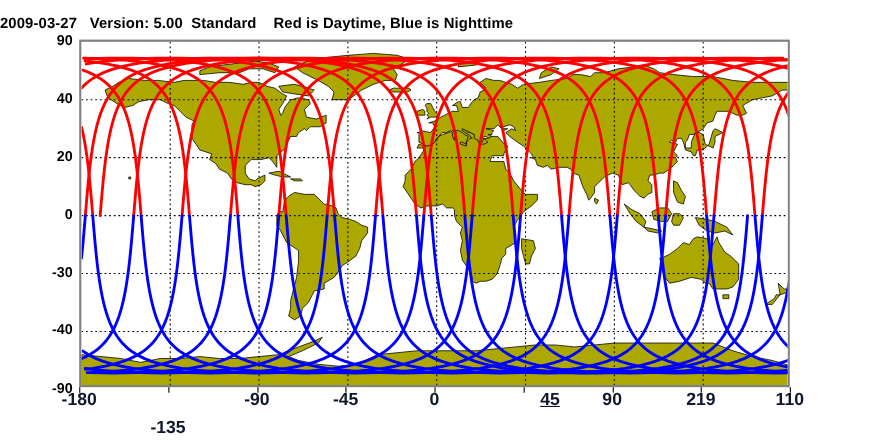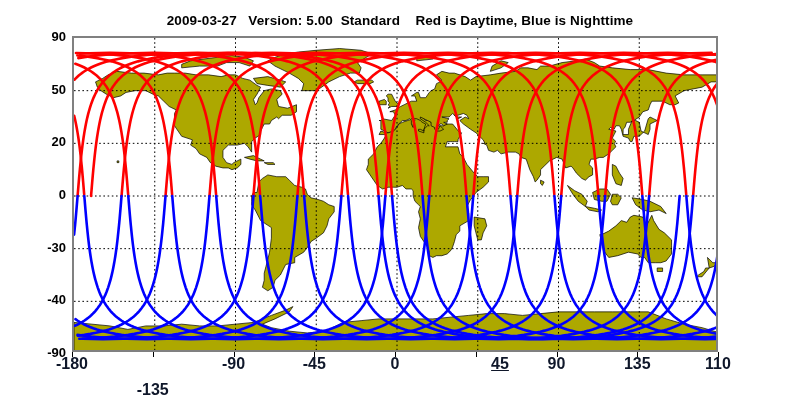--- a/index.html
+++ b/index.html
@@ -19,21 +19,20 @@
     left: 0; top: 0;
     width: 800px;
     height: 400px;
     background: #ffffff;
   }
   #plot-title {
     position: absolute;
     left: 0;
     top: 13px;
     width: 800px;
-    text-align: center;
     font-size: 13.5px;
     font-weight: bold;
     color: #000000;
     letter-spacing: 0.1px;
     white-space: pre;
   }
   #plot-area {
     position: absolute;
     left: 72px;
     top: 36px;
@@ -191,36 +190,36 @@
               <path d="M17.05 158.00L17.17 156.51L17.29 155.02L17.42 153.54L17.54 152.05L17.66 150.56L17.79 149.07L17.91 147.58L18.04 146.09L18.16 144.61L18.29 143.12L18.42 141.63L18.55 140.14L18.68 138.66L18.81 137.17L18.94 135.68L19.08 134.19L19.22 132.71L19.35 131.22L19.50 129.73L19.64 128.25L19.78 126.76L19.93 125.27L20.08 123.79L20.23 122.30L20.39 120.81L20.55 119.33L20.71 117.84L20.87 116.36L21.04 114.87L21.21 113.39L21.39 111.90L21.57 110.42L21.75 108.94L21.94 107.45L22.14 105.97L22.34 104.49L22.54 103.01L22.75 101.52L22.96 100.04L23.19 98.56L23.41 97.08L23.65 95.60L23.89 94.12L24.14 92.64L24.40 91.16L24.67 89.69L24.94 88.21L25.23 86.73L25.52 85.26L25.83 83.78L26.14 82.31L26.47 80.84L26.81 79.36L27.16 77.89L27.53 76.42L27.91 74.95L28.31 73.48L28.73 72.02L29.16 70.55L29.61 69.09L30.08 67.63L30.57 66.16L31.09 64.71L31.63 63.25L32.19 61.79L32.79 60.34L33.41 58.89L34.07 57.44L34.76 55.99L35.49 54.55L36.26 53.11L37.07 51.67L37.93 50.24L38.85 48.81L39.81 47.39L40.85 45.97L41.94 44.55L43.11 43.14L44.37 41.74L45.71 40.34L47.14 38.95L48.69 37.57L50.35 36.20L52.15 34.84L54.09 33.49L56.20 32.16L58.49 30.84L60.99 29.53L63.72 28.25L66.71 26.99L69.99 25.75L73.61 24.55L77.59 23.37L81.99 22.24L86.85 21.15L92.23 20.12L98.18 19.14L104.74 18.24L111.95 17.42L119.84 16.70L128.38 16.08L137.54 15.59L147.23 15.22L157.29 15.00L167.56 14.92L177.82 15.00L187.89 15.22L197.57 15.59L206.73 16.08L215.28 16.70L223.16 17.42L230.38 18.24L236.94 19.14L242.88 20.12L248.26 21.15L253.13 22.24L257.52 23.37L261.51 24.55L265.12 25.75L268.40 26.99L271.39 28.25L274.12 29.53L276.62 30.84L278.91 32.16L281.02 33.49L282.96 34.84L284.76 36.20L286.42 37.57L287.97 38.95L289.41 40.34L290.75 41.74L292.00 43.14L293.17 44.55L294.27 45.97L295.30 47.39L296.27 48.81L297.18 50.24L298.04 51.67L298.85 53.11L299.62 54.55L300.35 55.99L301.04 57.44L301.70 58.89L302.33 60.34L302.92 61.79L303.49 63.25L304.02 64.71L304.54 66.16L305.03 67.63L305.50 69.09L305.95 70.55L306.39 72.02L306.80 73.48L307.20 74.95L307.58 76.42L307.95 77.89L308.30 79.36L308.64 80.84L308.97 82.31L309.29 83.78L309.59 85.26L309.89 86.73L310.17 88.21L310.45 89.69L310.71 91.16L310.97 92.64L311.22 94.12L311.46 95.60L311.70 97.08L311.93 98.56L312.15 100.04L312.36 101.52L312.57 103.01L312.78 104.49L312.98 105.97L313.17 107.45L313.36 108.94L313.54 110.42L313.72 111.90L313.90 113.39L314.07 114.87L314.24 116.36L314.40 117.84L314.57 119.33L314.72 120.81L314.88 122.30L315.03 123.79L315.18 125.27L315.33 126.76L315.47 128.25L315.62 129.73L315.76 131.22L315.90 132.71L316.03 134.19L316.17 135.68L316.30 137.17L316.43 138.66L316.56 140.14L316.69 141.63L316.82 143.12L316.95 144.61L317.08 146.09L317.20 147.58L317.33 149.07L317.45 150.56L317.57 152.05L317.70 153.54L317.82 155.02L317.94 156.51" stroke="#FF0000"></path>
               <path d="M318.07 158.00L318.19 159.49L318.31 160.98L318.43 162.46L318.56 163.95L318.68 165.44L318.80 166.93L318.93 168.42L319.06 169.91L319.18 171.39L319.31 172.88L319.44 174.37L319.57 175.86L319.70 177.34L319.83 178.83L319.96 180.32L320.10 181.81L320.23 183.29L320.37 184.78L320.51 186.27L320.66 187.75L320.80 189.24L320.95 190.73L321.10 192.21L321.25 193.70L321.41 195.19L321.56 196.67L321.73 198.16L321.89 199.64L322.06 201.13L322.23 202.61L322.41 204.10L322.59 205.58L322.77 207.06L322.96 208.55L323.15 210.03L323.35 211.51L323.56 212.99L323.77 214.48L323.98 215.96L324.20 217.44L324.43 218.92L324.67 220.40L324.91 221.88L325.16 223.36L325.42 224.84L325.68 226.31L325.96 227.79L326.24 229.27L326.54 230.74L326.84 232.22L327.16 233.69L327.49 235.16L327.83 236.64L328.18 238.11L328.55 239.58L328.93 241.05L329.33 242.52L329.74 243.98L330.18 245.45L330.63 246.91L331.10 248.37L331.59 249.84L332.11 251.29L332.65 252.75L333.21 254.21L333.81 255.66L334.43 257.11L335.09 258.56L335.78 260.01L336.51 261.45L337.28 262.89L338.09 264.33L338.95 265.76L339.86 267.19L340.83 268.61L341.86 270.03L342.96 271.45L344.13 272.86L345.38 274.26L346.72 275.66L348.16 277.05L349.71 278.43L351.37 279.80L353.17 281.16L355.11 282.51L357.22 283.84L359.51 285.16L362.01 286.47L364.74 287.75L367.73 289.01L371.01 290.25L374.62 291.45L378.61 292.63L383.00 293.76L387.87 294.85L393.25 295.88L399.19 296.86L405.76 297.76L412.97 298.58L420.85 299.30L429.40 299.92L438.56 300.41L448.24 300.78L458.31 301.00L468.57 301.08L478.84 301.00L488.91 300.78L498.59 300.41L507.75 299.92L516.29 299.30L524.18 298.58L531.39 297.76L537.96 296.86L543.90 295.88L549.28 294.85L554.14 293.76L558.54 292.63L562.52 291.45L566.14 290.25L569.42 289.01L572.41 287.75L575.14 286.47L577.64 285.16L579.93 283.84L582.04 282.51L583.98 281.16L585.78 279.80L587.44 278.43L588.99 277.05L590.43 275.66L591.77 274.26L593.02 272.86L594.19 271.45L595.29 270.03L596.32 268.61L597.29 267.19L598.20 265.76L599.06 264.33L599.87 262.89L600.64 261.45L601.37 260.01L602.06 258.56L602.72 257.11L603.34 255.66L603.94 254.21L604.50 252.75L605.04 251.29L605.56 249.84L606.05 248.37L606.52 246.91L606.97 245.45L607.40 243.98L607.82 242.52L608.22 241.05L608.60 239.58L608.97 238.11L609.32 236.64L609.66 235.16L609.99 233.69L610.30 232.22L610.61 230.74L610.90 229.27L611.19 227.79L611.46 226.31L611.73 224.84L611.99 223.36L612.24 221.88L612.48 220.40L612.72 218.92L612.94 217.44L613.17 215.96L613.38 214.48L613.59 212.99L613.80 211.51L613.99 210.03L614.19 208.55L614.38 207.06L614.56 205.58L614.74 204.10L614.92 202.61L615.09 201.13L615.26 199.64L615.42 198.16L615.58 196.67L615.74 195.19L615.90 193.70L616.05 192.21L616.20 190.73L616.35 189.24L616.49 187.75L616.64 186.27L616.78 184.78L616.91 183.29L617.05 181.81L617.19 180.32L617.32 178.83L617.45 177.34L617.58 175.86L617.71 174.37L617.84 172.88L617.97 171.39L618.09 169.91L618.22 168.42L618.34 166.93L618.47 165.44L618.59 163.95L618.71 162.46L618.84 160.98L618.96 159.49L619.08 158.00" stroke="#0000FF"></path>
             </g>
         </g>
       </svg>
     </div>
   </div>
 
   <div id="ytick-labels">
       <div class="ytick-label" style="top: 30px;">90</div>
-      <div class="ytick-label" style="top: 82.6667px;">50</div>
+      <div class="ytick-label" style="top: 82.6667px;">40</div>
       <div class="ytick-label" style="top: 135.333px;">20</div>
       <div class="ytick-label" style="top: 188px;">0</div>
       <div class="ytick-label" style="top: 240.667px; margin-left: 28px;">-30</div>
       <div class="ytick-label" style="top: 293.333px;">-40</div>
       <div class="ytick-label" style="top: 346px;">-90</div>
     </div>
   <div id="xtick-labels">
       <div class="xtick-label" style="left: 72px;">-180</div>
       <div class="xtick-label" style="left: 152.75px; margin-top: 26px;">-135</div>
       <div class="xtick-label" style="left: 233.5px;">-90</div>
       <div class="xtick-label" style="left: 314.25px;">-45</div>
       <div class="xtick-label" style="left: 395px;">0</div>
       <div class="xtick-label" style="left: 500px; text-decoration: underline;">45</div>
       <div class="xtick-label" style="left: 556.5px;">90</div>
-      <div class="xtick-label" style="left: 637.25px;">135</div>
+      <div class="xtick-label" style="left: 637.25px;">219</div>
       <div class="xtick-label" style="left: 718px;">110</div>
     </div>
   <div id="xtick-marks">
       <div class="tick-mark-x" style="left: 72px; top: 352px;"></div>
       <div class="tick-mark-x" style="left: 152.75px; top: 352px;"></div>
       <div class="tick-mark-x" style="left: 233.5px; top: 352px;"></div>
       <div class="tick-mark-x" style="left: 314.25px; top: 352px;"></div>
       <div class="tick-mark-x" style="left: 395px; top: 352px;"></div>
       <div class="tick-mark-x" style="left: 475.75px; top: 352px;"></div>
       <div class="tick-mark-x" style="left: 556.5px; top: 352px;"></div>

